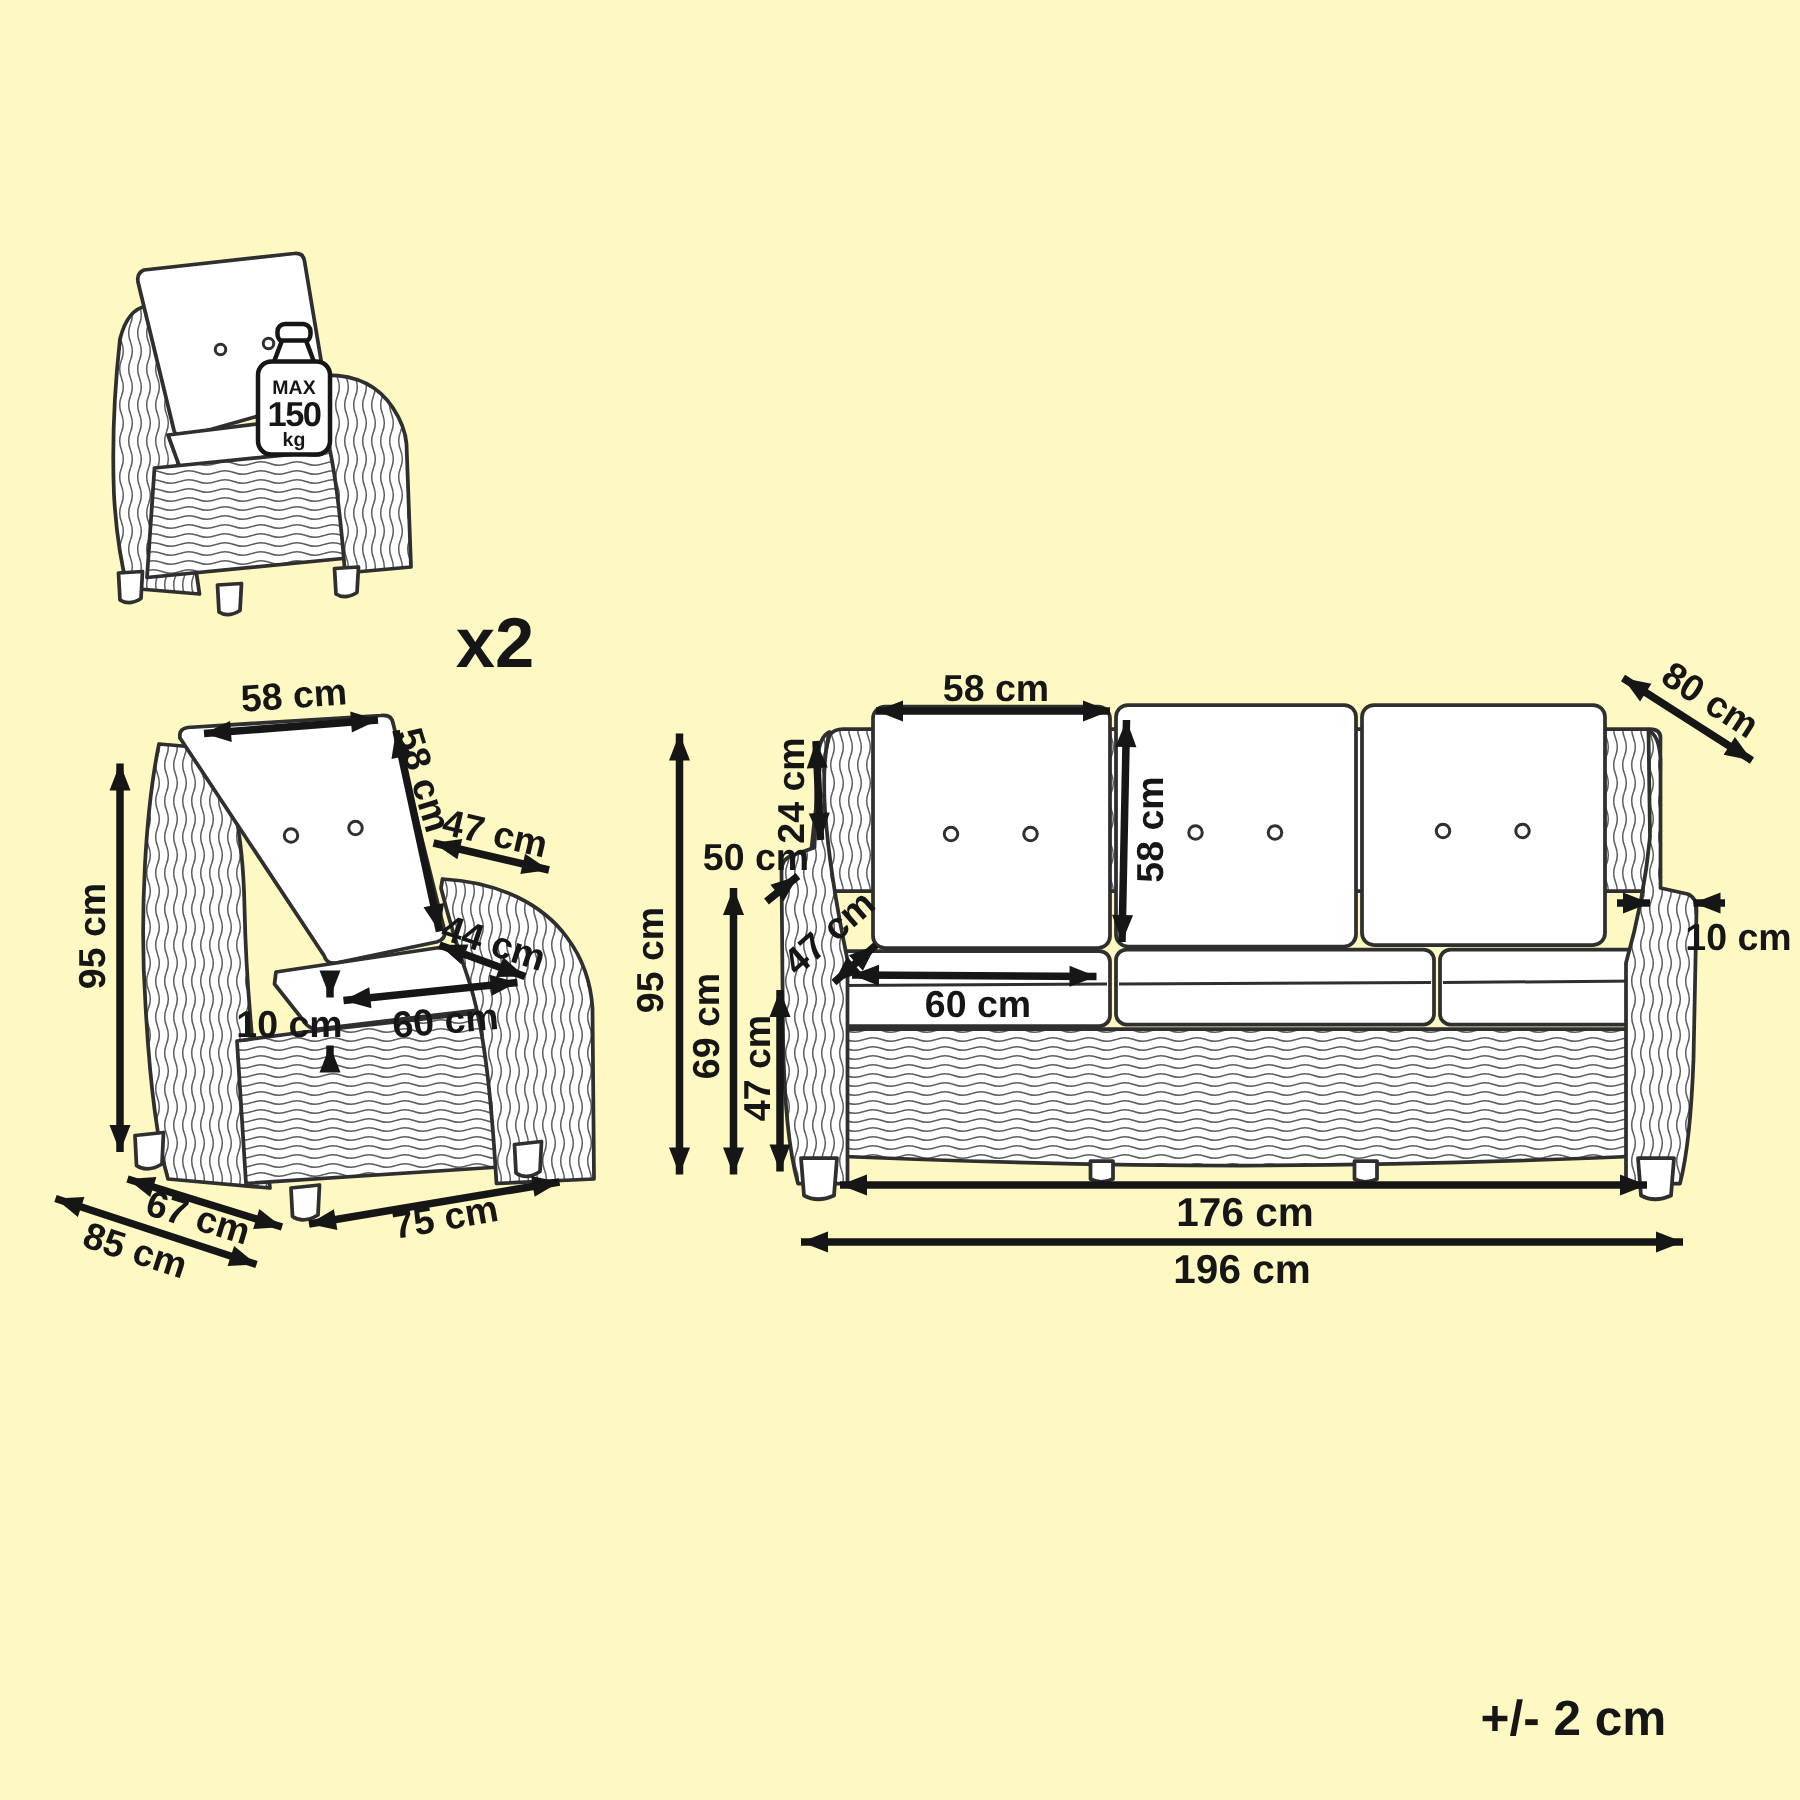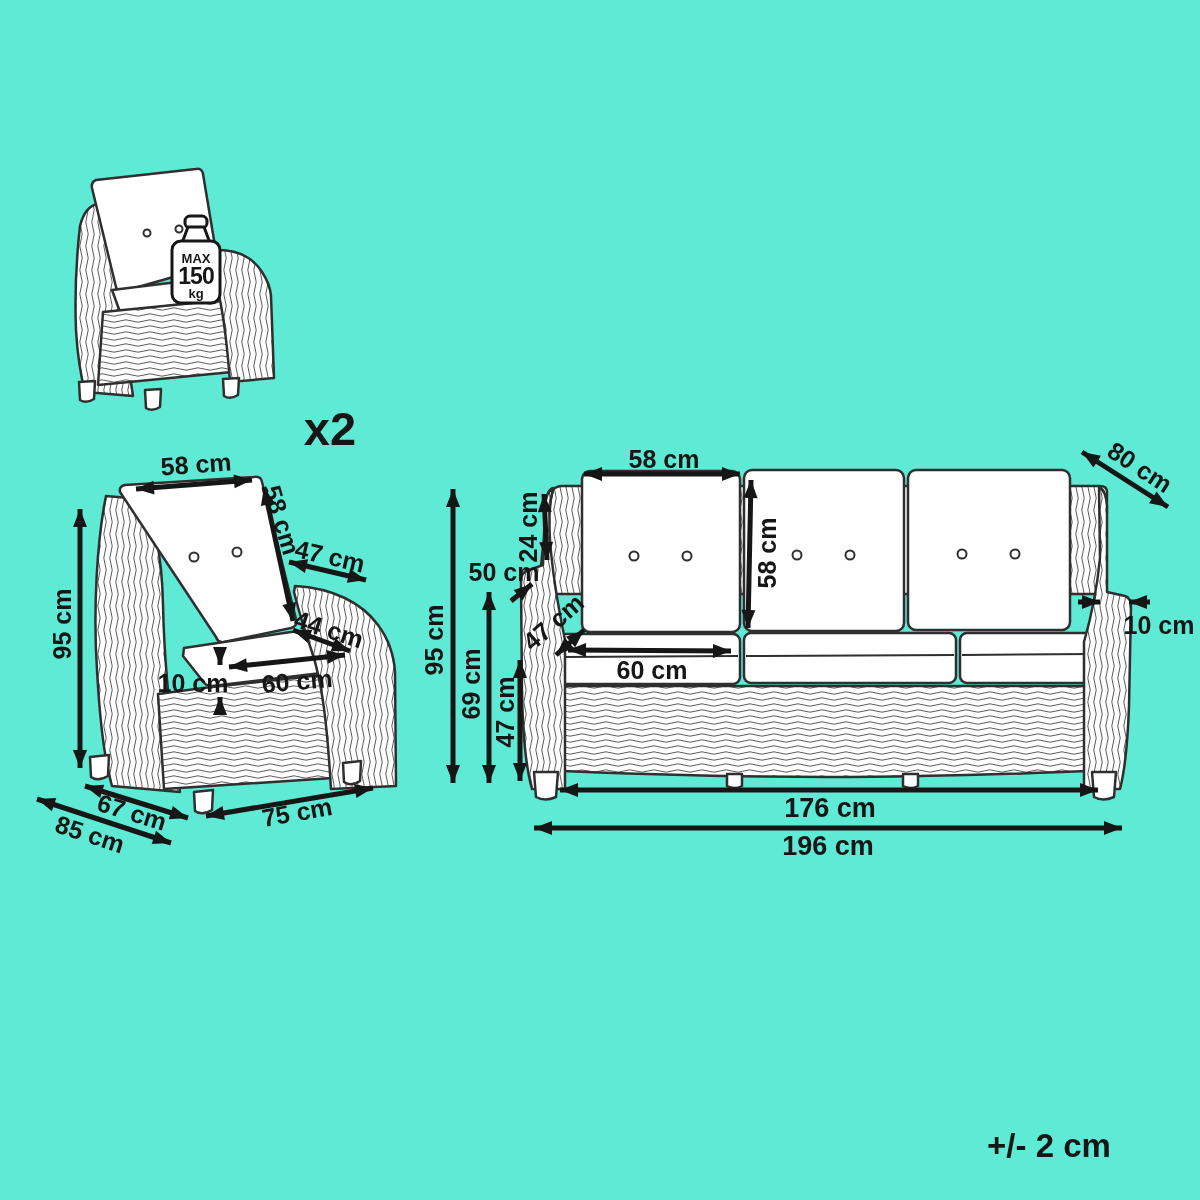--- a/index.html
+++ b/index.html
@@ -1,16 +1,16 @@
 <!DOCTYPE html>
 <html><head>
 <meta charset="utf-8">
 <style>
   html,body{margin:0;padding:0;background:#ffffff;}
-  .stage{width:1200px;height:1200px;position:relative;background:#5eead4;overflow:hidden;}
+  .stage{width:1200px;height:1200px;position:relative;background:#fef9c3;overflow:hidden;}
   svg{display:block;}
   .dim{font-family:"Liberation Sans",sans-serif;font-weight:700;font-size:25px;fill:#161616;
        text-anchor:middle;dominant-baseline:central;}
   .dim-lg{font-size:27px;}
   .qty{font-family:"Liberation Sans",sans-serif;font-weight:700;font-size:47px;fill:#161616;
        text-anchor:middle;dominant-baseline:central;}
   .tol{font-family:"Liberation Sans",sans-serif;font-weight:700;font-size:33px;fill:#161616;
        text-anchor:middle;dominant-baseline:central;}
   .wt{font-family:"Liberation Sans",sans-serif;font-weight:700;fill:#161616;
       text-anchor:middle;dominant-baseline:central;}

